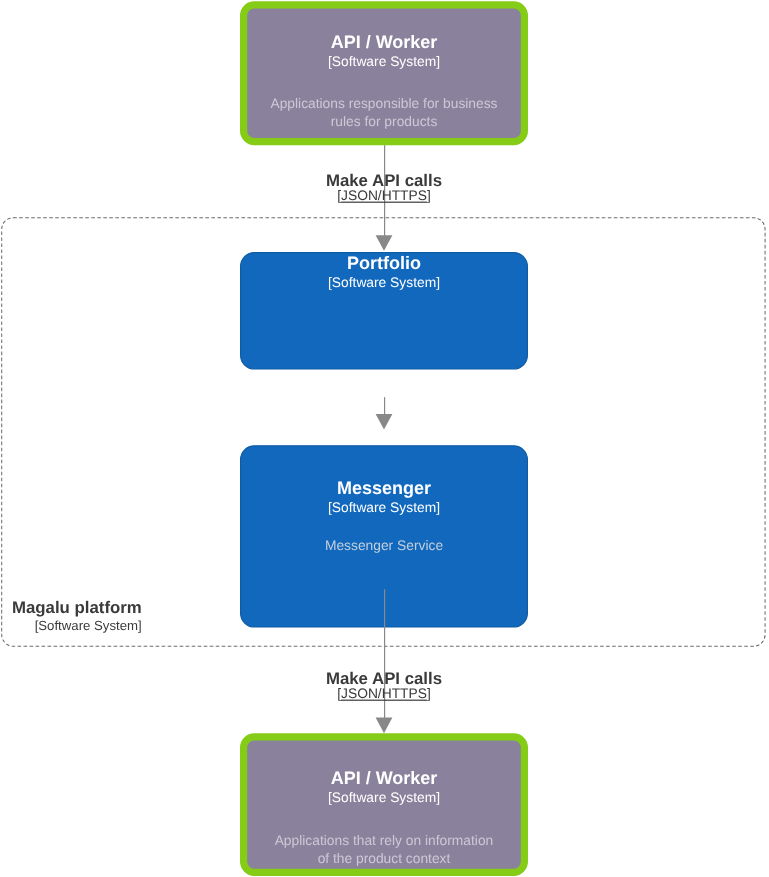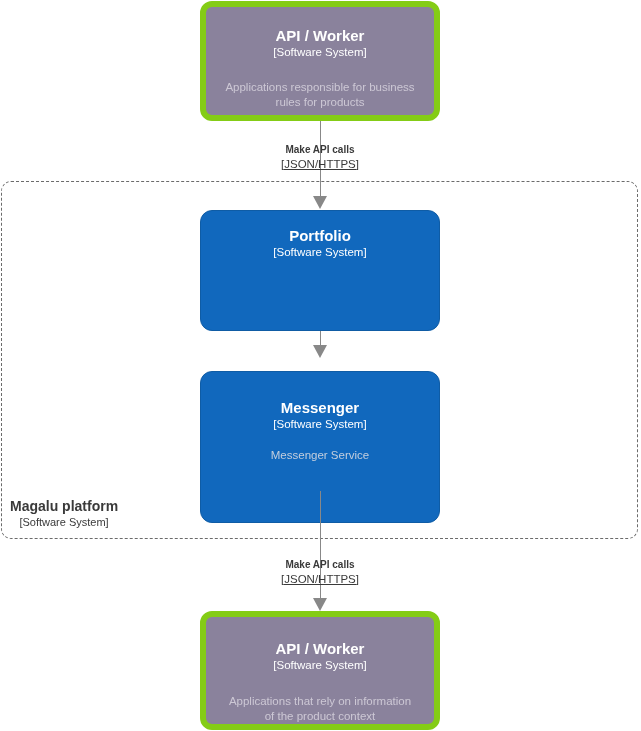--- a/index.html
+++ b/index.html
@@ -22,21 +22,21 @@
   
   .boundary {
     position: absolute;
     box-sizing: border-box;
     border: 1px dashed #6b6b6b;
     border-radius: 10px;
     background: transparent;
   }
   .boundary-labels {
     position: absolute;
-    text-align: center;
+    text-align: right;
   }
   .boundary-name {
     font-size: 14px;
     font-weight: bold;
     color: #3a3a3a;
     line-height: 17px;
     white-space: nowrap;
   }
   .boundary-type {
     font-size: 11px;
@@ -94,21 +94,21 @@
     border-left: 7px solid transparent;
     border-right: 7px solid transparent;
     border-top: 13px solid #888888;
   }
   .rel-labels {
     position: absolute;
     text-align: center;
     width: 180px;
   }
   .rel-desc {
-    font-size: 10px;
+    font-size: 14px;
     font-weight: bold;
     color: #3a3a3a;
     line-height: 14px;
     white-space: nowrap;
   }
   .rel-tech {
     font-size: 11.5px;
     color: #3a3a3a;
     line-height: 14px;
     white-space: nowrap;
@@ -133,21 +133,21 @@
     <div class="node-desc" style="margin-top:20px;">Applications responsible for business rules for products</div>
   </div>
 
   <div class="rel-line" style="left:320px; top:121px; height:77px;"></div>
   <div class="rel-arrow" style="left:313px; top:196px;"></div>
   <div class="rel-labels" style="left:230px; top:143px;">
     <div class="rel-desc">Make API calls</div>
     <div class="rel-tech">[JSON/HTTPS]</div>
   </div>
 
-  <div class="node blue" style="left:200px; top:210px; width:240px; height:121px; padding-top:16px;">
+  <div class="node blue" style="left:200px; top:210px; width:240px; height:98px; ">
     <div class="node-name">Portfolio</div>
     <div class="node-type">[Software System]</div>
   </div>
 
   <div class="rel-line" style="left:320px; top:331px; height:16px;"></div>
   <div class="rel-arrow" style="left:313px; top:345px;"></div>
 
   <div class="node blue" style="left:200px; top:371px; width:240px; height:152px; padding-top:27px;">
     <div class="node-name">Messenger</div>
     <div class="node-type">[Software System]</div>

